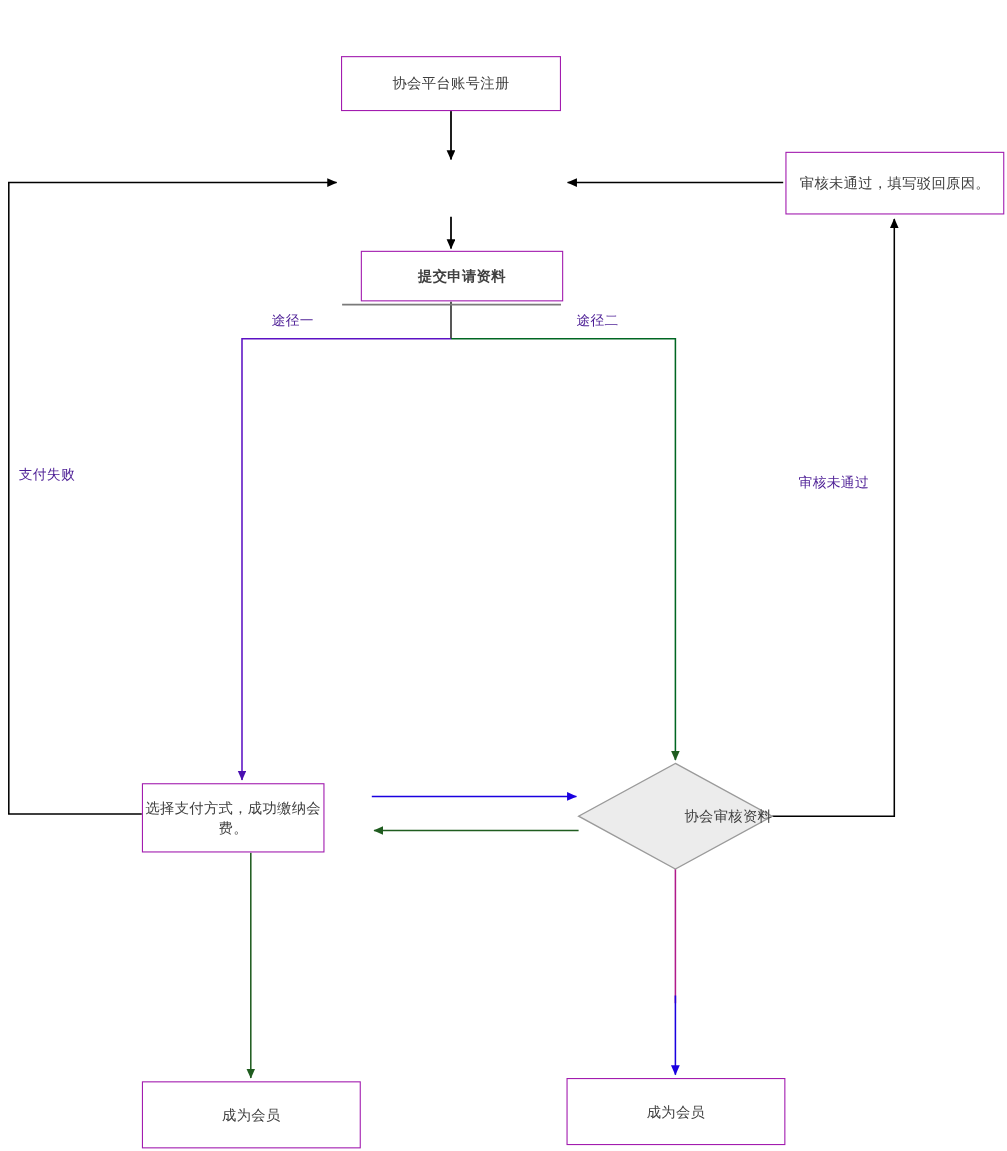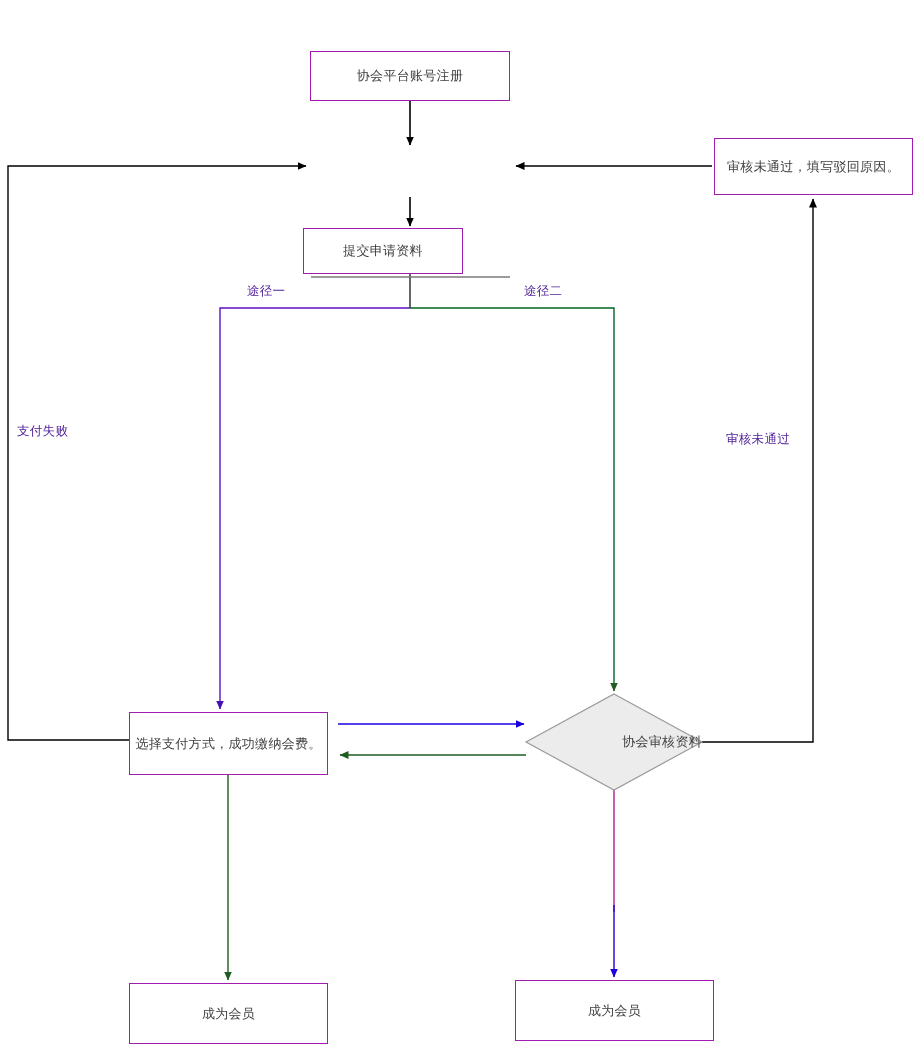--- a/index.html
+++ b/index.html
@@ -107,29 +107,29 @@
     <path d="M712,166 L516,166" stroke="#000000" stroke-width="1.4" fill="none" marker-end="url(#ah-black)"></path>
 
     <polygon points="614,694 702,742 614,790 526,742" fill="#ececec" stroke="#9a9a9a" stroke-width="1.2"></polygon>
   </svg>
 
   <div class="node box" style="left:310px; top:51px; width:200px; height:50px;">
     <span>协会平台账号注册</span>
   </div>
 
 
-  <div class="node box" style="left:303px; top:228px; width:160px; height:46px;">
+  <div class="node box" style="left:328px; top:228px; width:184px; height:46px;font-weight:bold;">
     <span>提交申请资料</span>
   </div>
 
   <div class="node box" style="left:714px; top:138px; width:199px; height:57px;">
     <span>审核未通过，填写驳回原因。</span>
   </div>
 
-  <div class="node box" style="left:129px; top:712px; width:199px; height:63px;">
+  <div class="node box" style="left:129px; top:712px; width:166px; height:63px;">
     <span>选择支付方式，成功缴纳会费。</span>
   </div>
 
   <div class="node diamond-label" style="left:526px; top:718px; width:176px; height:48px;">
     <span>协会审核资料</span>
   </div>
 
   <div class="node box" style="left:129px; top:983px; width:199px; height:61px;">
     <span>成为会员</span>
   </div>

